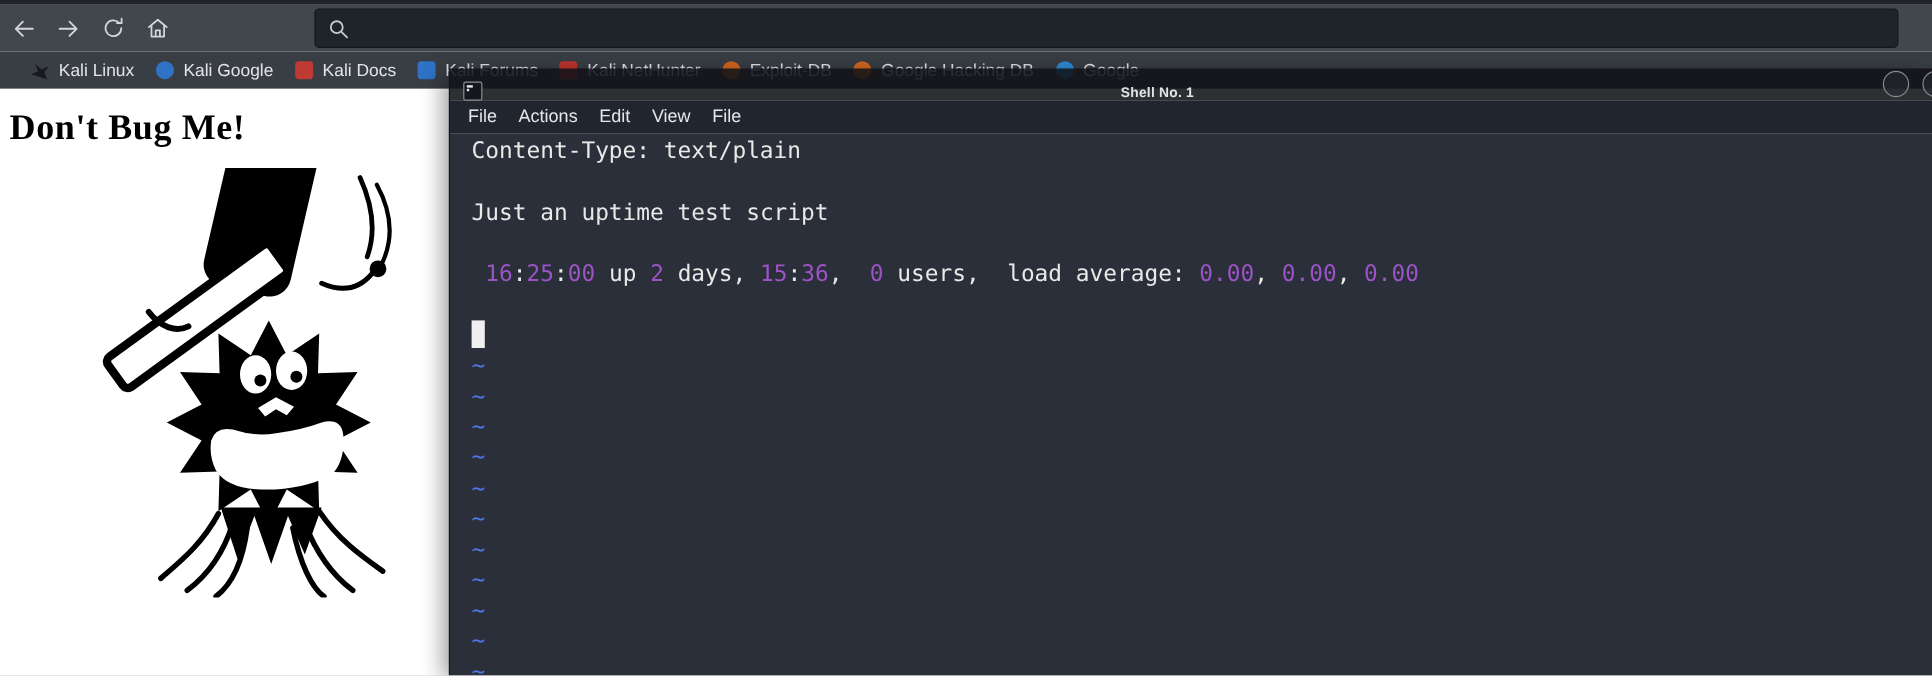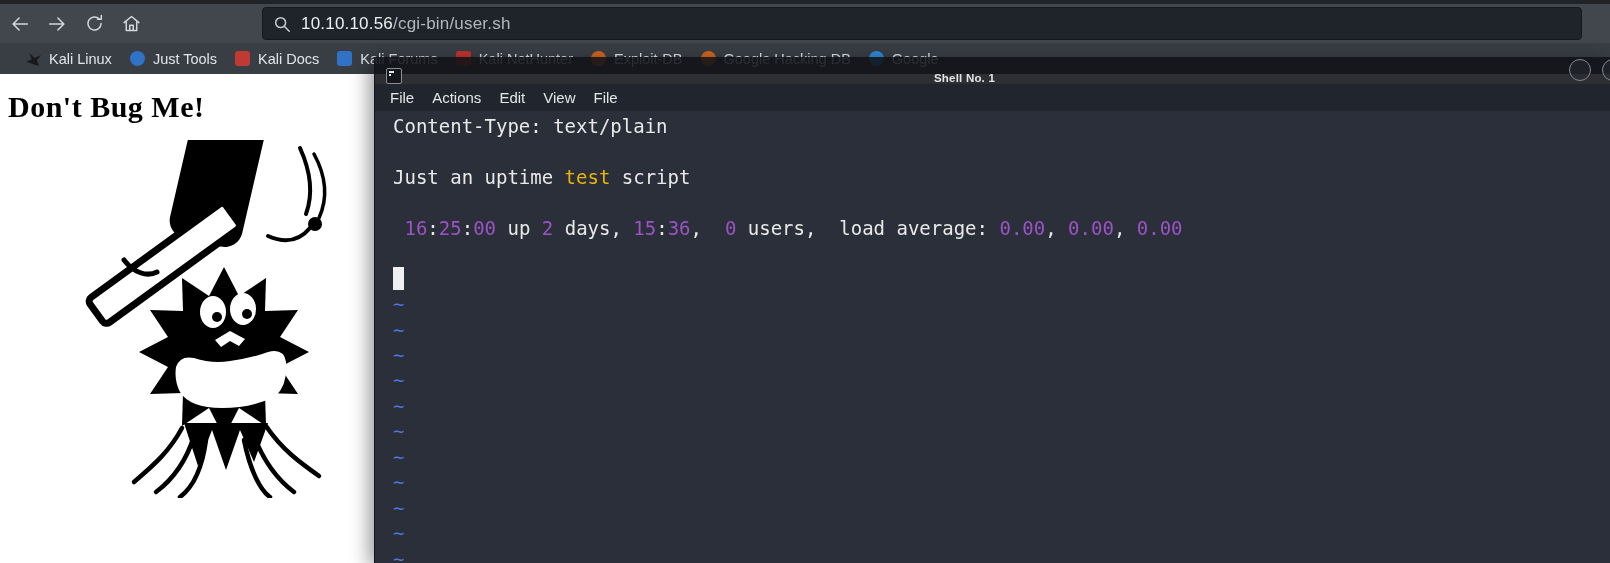--- a/index.html
+++ b/index.html
@@ -81,32 +81,31 @@
     <div class="nav-btn">
       <svg width="21" height="21" viewBox="0 0 24 24">
           <path d="M3.5 11L12 4l8.5 7 M6 9.8V20h12V9.8 M10 20v-6h4v6"></path>
         </svg>
     </div>
     <div class="url-bar">
       <svg width="18" height="18" viewBox="0 0 20 20">
           <circle cx="8.5" cy="8.5" r="5.5"></circle>
           <path d="M12.8 12.8L18 18"></path>
         </svg>
-      <span class="url-text"><span class="url-host">10.10.10.56</span><span class="url-path">/cgi-bin/user.sh</span></span>
     </div>
   </div>
 
   <div class="bookmarks">
       <span class="bm">
         <span class="bm-ic dragon" style="background: rgb(23, 25, 29);"></span>
         <span class="bm-label">Kali Linux</span>
       </span>
       <span class="bm">
         <span class="bm-ic round" style="background: rgb(47, 114, 198);"></span>
-        <span class="bm-label">Just Tools</span>
+        <span class="bm-label">Kali Google</span>
       </span>
       <span class="bm">
         <span class="bm-ic " style="background: rgb(192, 58, 52);"></span>
         <span class="bm-label">Kali Docs</span>
       </span>
       <span class="bm">
         <span class="bm-ic " style="background: rgb(47, 114, 198);"></span>
         <span class="bm-label">Kali Forums</span>
       </span>
       <span class="bm">
@@ -172,21 +171,21 @@
     <div class="t-menubar">
         <span class="t-menu-item">File</span>
         <span class="t-menu-item">Actions</span>
         <span class="t-menu-item">Edit</span>
         <span class="t-menu-item">View</span>
         <span class="t-menu-item">File</span>
       </div>
     <div class="t-body" style="background: rgb(42, 47, 57);">
         <div class="t-line"><span style="color: rgb(233, 233, 231);">Content-Type: text/plain</span></div>
         <div class="t-line"></div>
-        <div class="t-line"><span style="color: rgb(233, 233, 231);">Just an uptime </span><span style="color: #eab308;">test</span><span style="color: rgb(233, 233, 231);"> script</span></div>
+        <div class="t-line"><span style="color: rgb(233, 233, 231);">Just an uptime </span><span style="color: #e5e5e5;">test</span><span style="color: rgb(233, 233, 231);"> script</span></div>
         <div class="t-line"></div>
         <div class="t-line"><span style="color: rgb(233, 233, 231);"> </span><span style="color: rgb(156, 83, 197);">16</span><span style="color: rgb(233, 233, 231);">:</span><span style="color: rgb(156, 83, 197);">25</span><span style="color: rgb(233, 233, 231);">:</span><span style="color: rgb(156, 83, 197);">00</span><span style="color: rgb(233, 233, 231);"> up </span><span style="color: rgb(156, 83, 197);">2</span><span style="color: rgb(233, 233, 231);"> days, </span><span style="color: rgb(156, 83, 197);">15</span><span style="color: rgb(233, 233, 231);">:</span><span style="color: rgb(156, 83, 197);">36</span><span style="color: rgb(233, 233, 231);">,  </span><span style="color: rgb(156, 83, 197);">0</span><span style="color: rgb(233, 233, 231);"> users,  load average: </span><span style="color: rgb(156, 83, 197);">0.00</span><span style="color: rgb(233, 233, 231);">, </span><span style="color: rgb(156, 83, 197);">0.00</span><span style="color: rgb(233, 233, 231);">, </span><span style="color: rgb(156, 83, 197);">0.00</span></div>
         <div class="t-line"></div>
         <div class="t-line"><span class="t-cursor" style="background: rgb(240, 240, 240);"></span></div>
         <div class="t-line"><span style="color: rgb(80, 119, 232);">~</span></div>
         <div class="t-line"><span style="color: rgb(80, 119, 232);">~</span></div>
         <div class="t-line"><span style="color: rgb(80, 119, 232);">~</span></div>
         <div class="t-line"><span style="color: rgb(80, 119, 232);">~</span></div>
         <div class="t-line"><span style="color: rgb(80, 119, 232);">~</span></div>
         <div class="t-line"><span style="color: rgb(80, 119, 232);">~</span></div>

